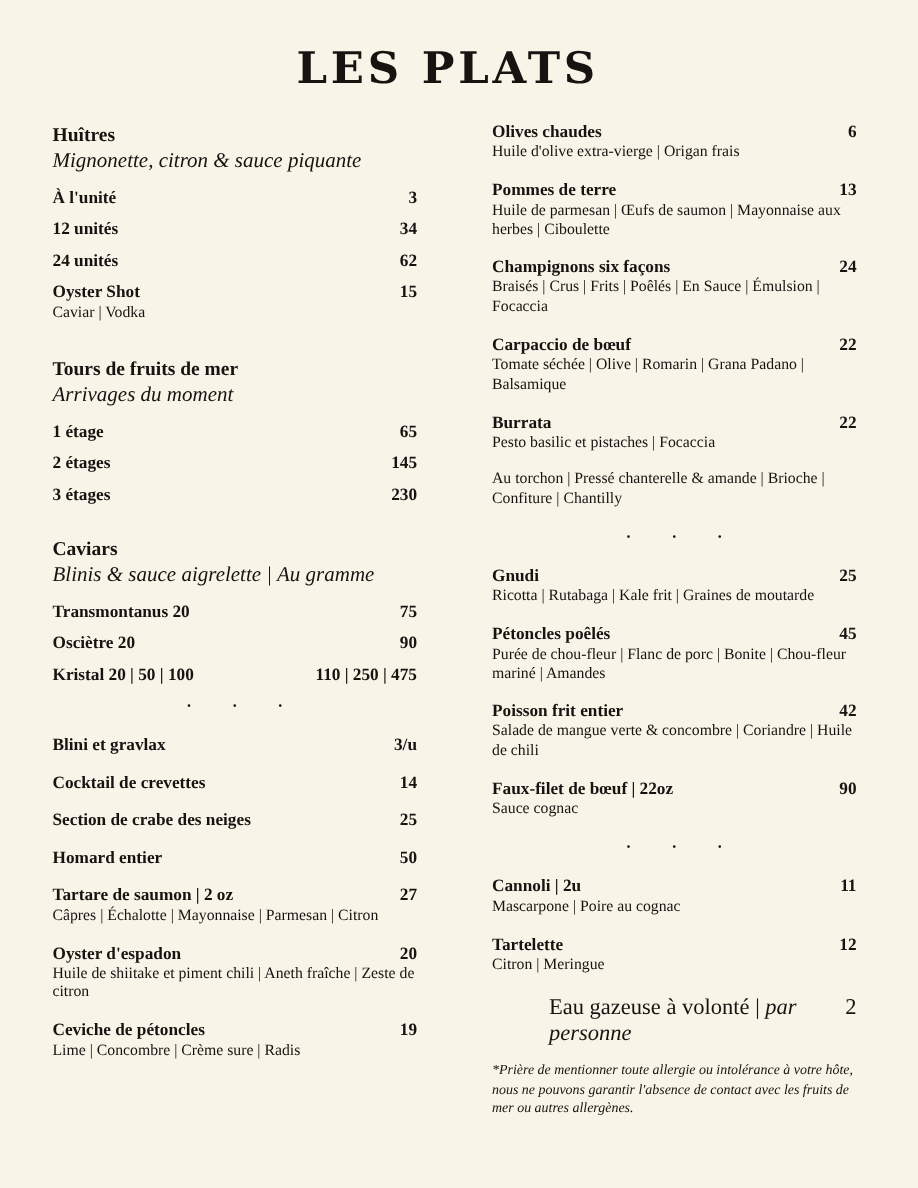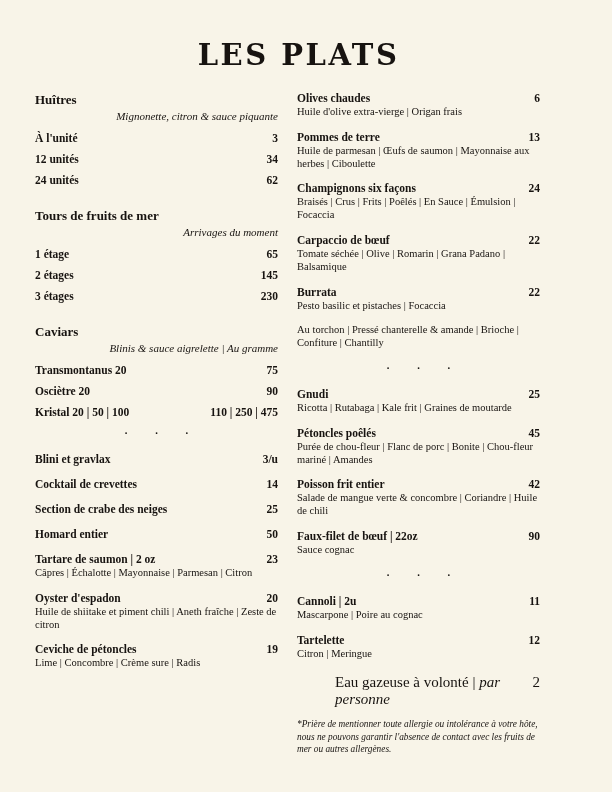--- a/index.html
+++ b/index.html
@@ -1,31 +1,31 @@
 <!DOCTYPE html>
 <html><head>
 <meta charset="utf-8">
 <style>
   html, body { margin: 0; padding: 0; }
   body {
     width: 612px; height: 792px; overflow: hidden;
     background: #f8f4e8; color: #171310;
     font-family: "Liberation Serif", serif;
   }
-  .page { padding: 32px 50px 0 35px; }
+  .page { padding: 22px 50px 0 35px; }
   .title {
     font-family: "DejaVu Serif", serif;
     font-weight: 700; font-size: 29px; letter-spacing: 2.5px;
     text-align: center; margin: 6px 0 20px 0;
   }
-  .columns { display: flex; gap: 19px; }
+  .columns { display: flex; gap: 50px; }
   .col { width: 243px; flex: 0 0 243px; }
   .heading { font-size: 13px; font-weight: 700; margin: 0; }
   .sec { margin-top: 22px; }
-  .subtitle { font-style: italic; font-size: 11px; margin: 2px 0 10px 0; text-align: right; }
+  .subtitle { font-style: italic; font-size: 14px; margin: 2px 0 10px 0; }
   .item { margin-bottom: 9px; }
   .item.with-desc { margin-bottom: 12px; }
   .item.roomy { margin-bottom: 13px; }
   .item.gap-top { margin-top: 8px; }
   .row { display: flex; justify-content: space-between; align-items: flex-end; }
   .iname { font-weight: 700; font-size: 11.5px; }
   .iprice { font-weight: 700; font-size: 11.5px; text-align: right; white-space: nowrap; padding-left: 8px; }
   .desc { font-size: 10.5px; line-height: 1.22; margin: 2px 0 0 0; }
   .dots { text-align: center; font-weight: 700; font-size: 11px; letter-spacing: 12px; padding-left: 12px; margin: 8px 0 14px 0; }
   .eau { display: flex; justify-content: space-between; align-items: baseline; font-size: 15px; margin: 14px 0 10px 0; padding-left: 38px; }
@@ -57,20 +57,27 @@
             <span class="iname">12 unités</span>
             <span class="iprice">34</span>
           </div>
         </div>
         <div class="item">
           <div class="row">
             <span class="iname">24 unités</span>
             <span class="iprice">62</span>
           </div>
         </div>
+        <div class="item with-desc gap-top">
+          <div class="row">
+            <span class="iname">Oyster Shot</span>
+            <span class="iprice">15</span>
+          </div>
+          <p class="desc">Caviar | Vodka</p>
+        </div>
       </section>
 
       <section class="sec">
         <h2 class="heading">Tours de fruits de mer</h2>
         <p class="subtitle">Arrivages du moment</p>
 
         <div class="item">
           <div class="row">
             <span class="iname">1 étage</span>
             <span class="iprice">65</span>
@@ -136,21 +143,21 @@
       </div>
       <div class="item roomy">
         <div class="row">
           <span class="iname">Homard entier</span>
           <span class="iprice">50</span>
         </div>
       </div>
       <div class="item with-desc">
         <div class="row">
           <span class="iname">Tartare de saumon | 2 oz</span>
-          <span class="iprice">23</span>
+          <span class="iprice">27</span>
         </div>
         <p class="desc">Câpres | Échalotte | Mayonnaise | Parmesan | Citron</p>
       </div>
       <div class="item with-desc">
         <div class="row">
           <span class="iname">Oyster d'espadon</span>
           <span class="iprice">20</span>
         </div>
         <p class="desc">Huile de shiitake et piment chili | Aneth fraîche | Zeste de citron</p>
       </div>

